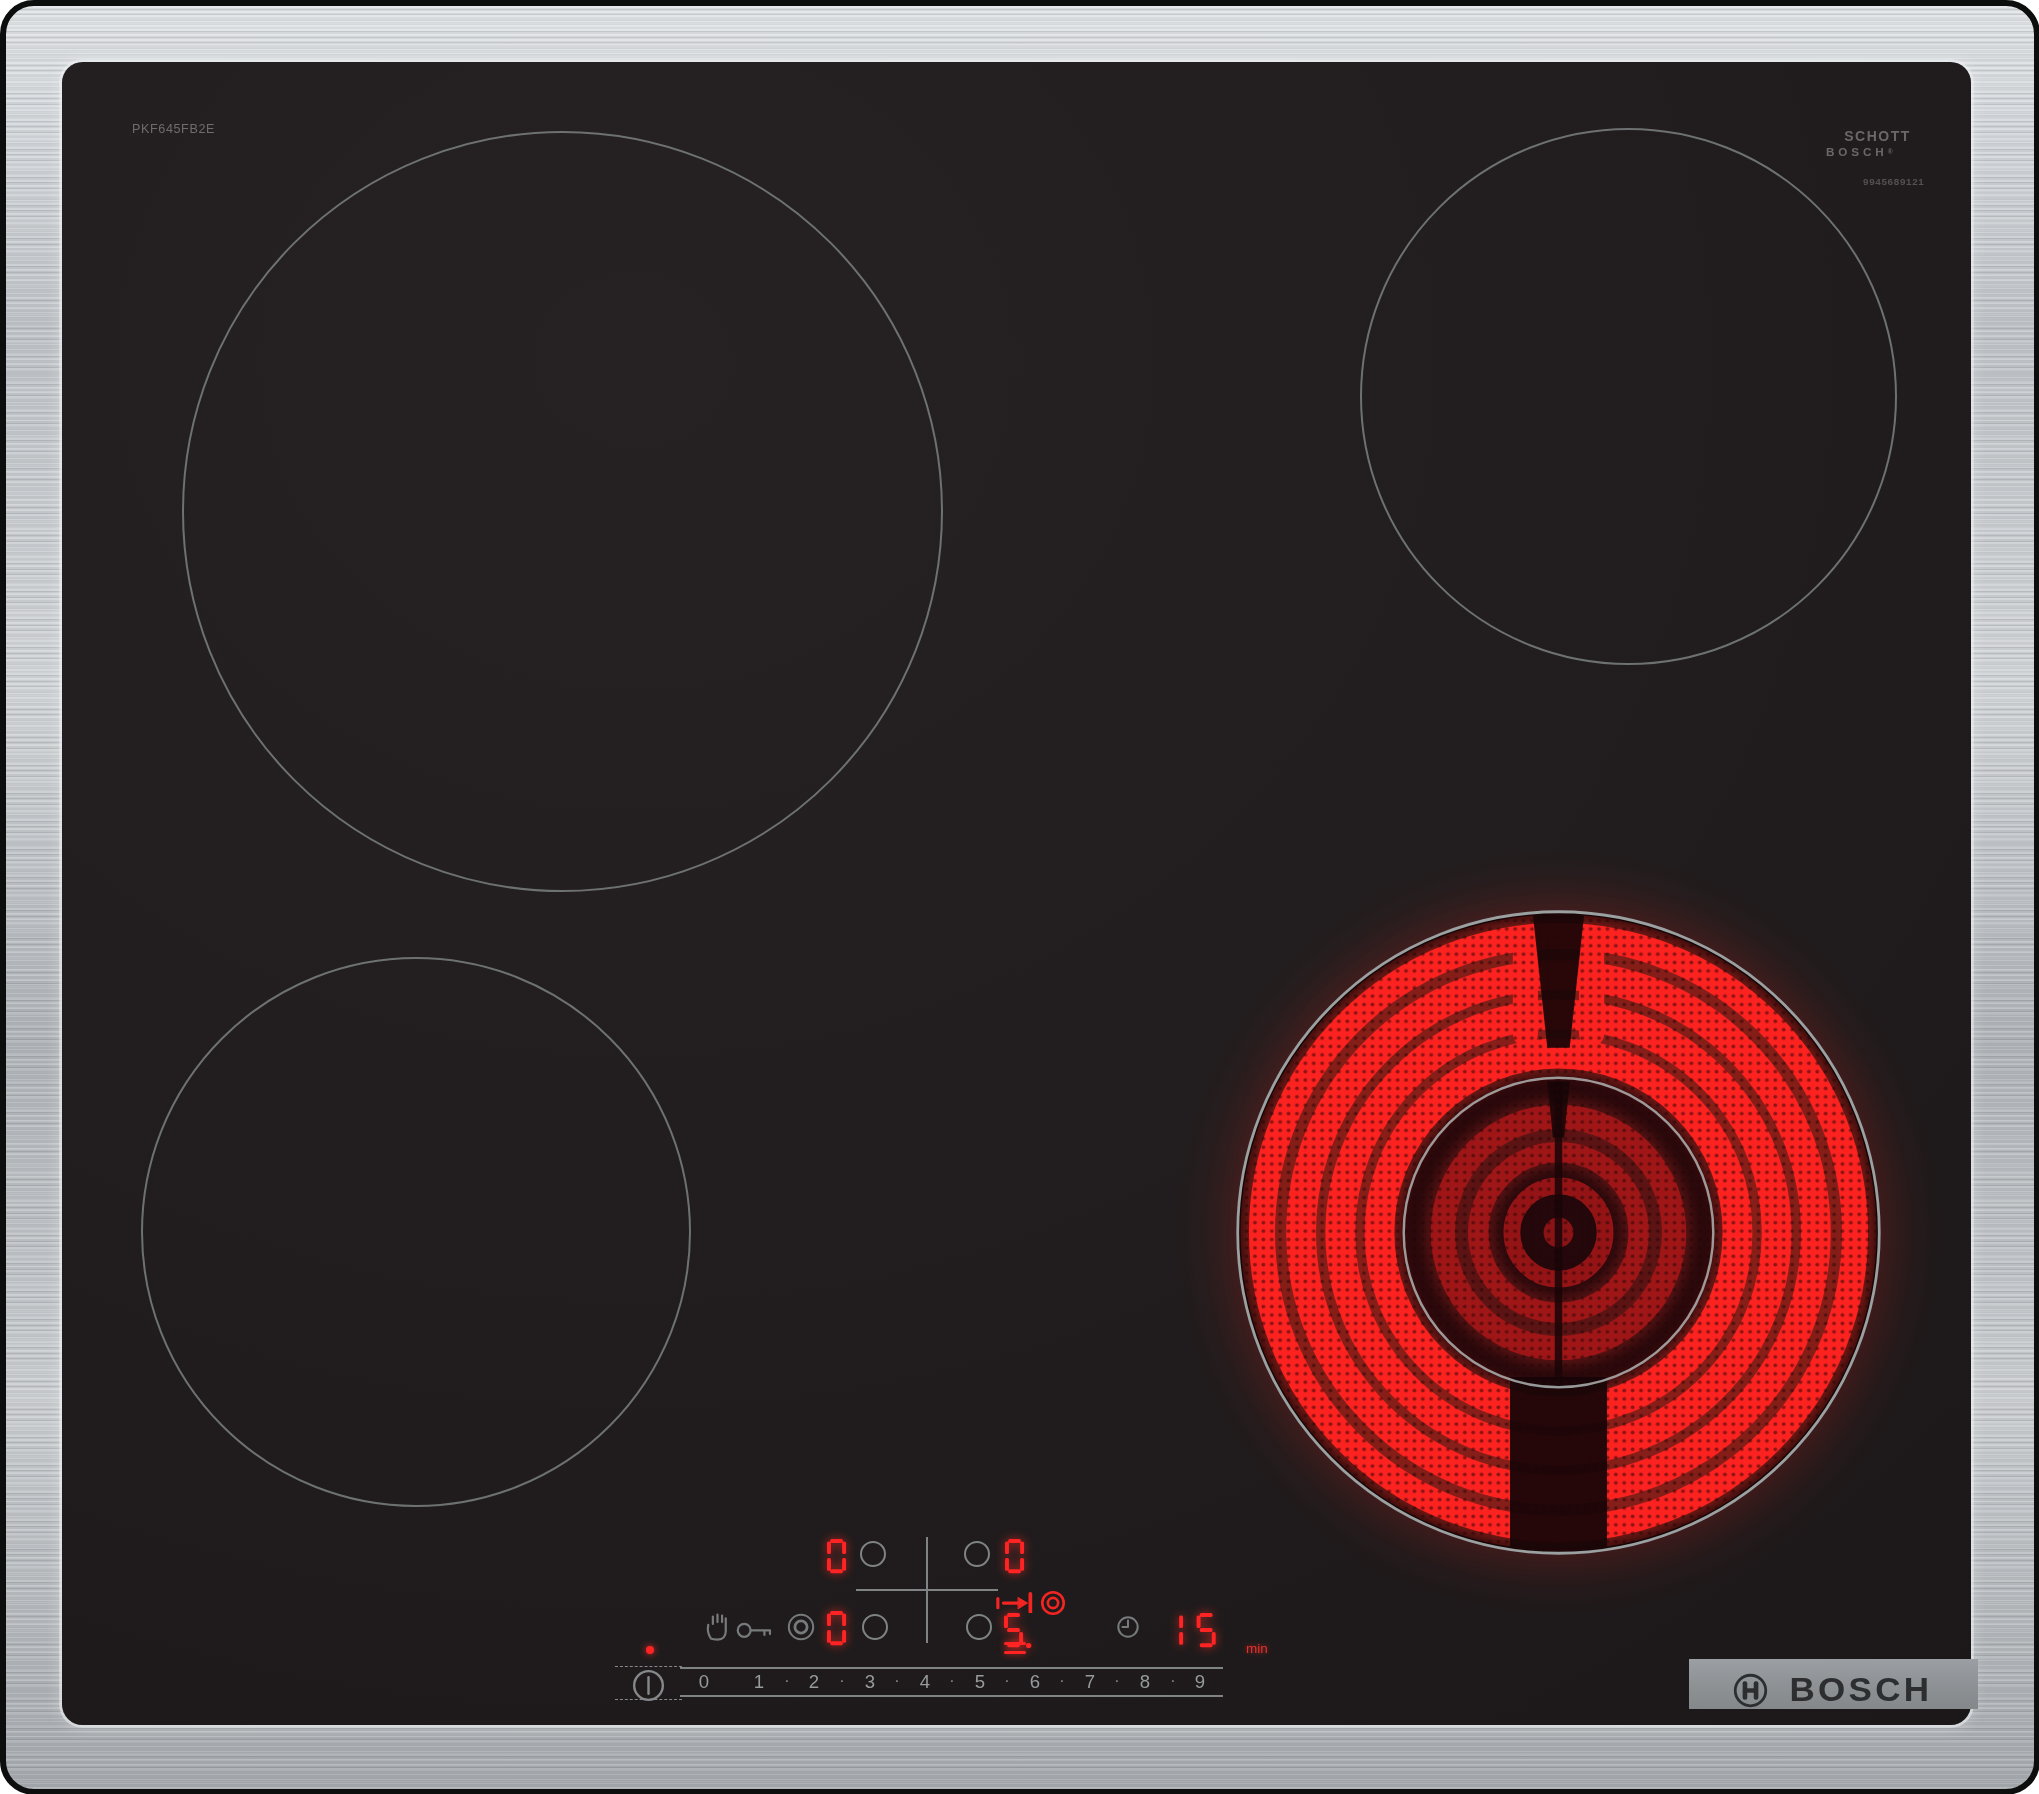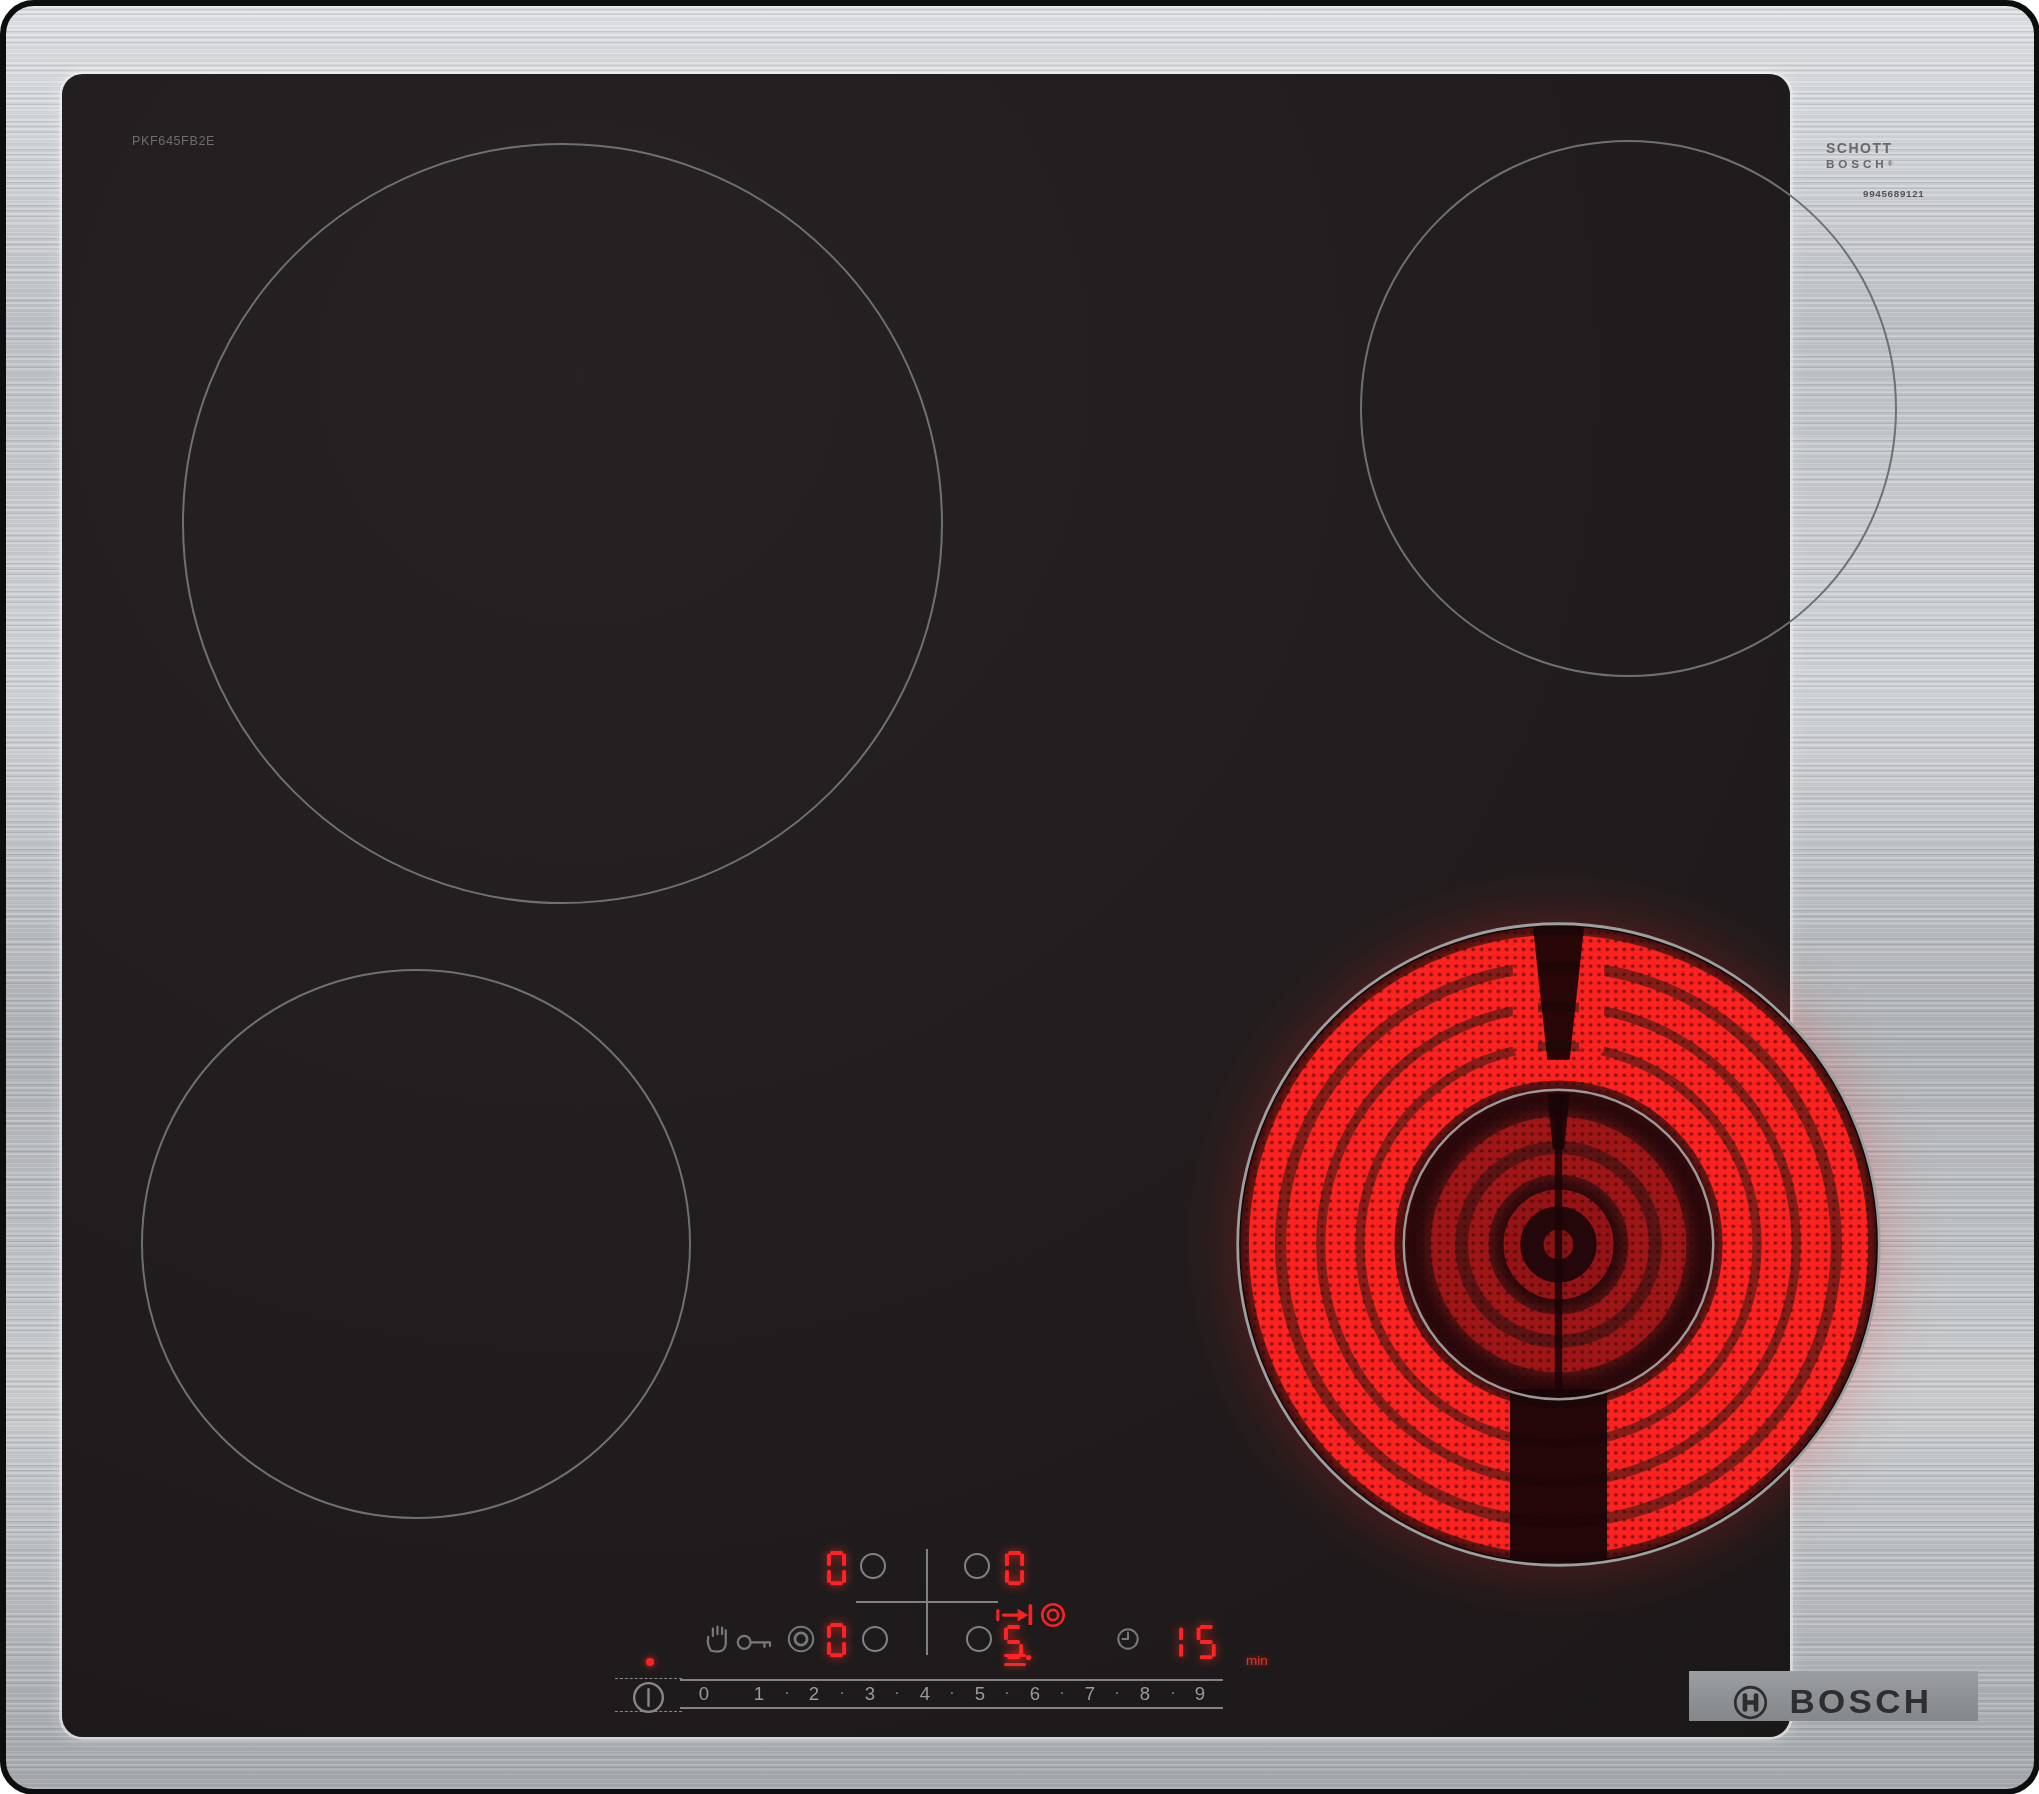--- a/index.html
+++ b/index.html
@@ -9,33 +9,33 @@
   .hob{
     position:absolute;left:0;top:0;width:2040px;height:1795px;box-sizing:border-box;
     border:6.5px solid #0c0d0d;border-radius:34px;
     background:
       repeating-linear-gradient(180deg, rgba(255,255,255,.10) 0 0.9px, rgba(255,255,255,0) 0.9px 2.8px, rgba(0,0,0,.08) 2.8px 3.7px, rgba(0,0,0,0) 3.7px 5.6px),
       repeating-linear-gradient(180deg, rgba(255,255,255,.06) 0 1.9px, rgba(0,0,0,.05) 1.9px 4.7px),
       linear-gradient(180deg,#e3e6e9 0%,#c3c7cb 18%,#d5d8db 38%,#b3b7bb 58%,#ced1d4 78%,#a9adb1 100%);
     overflow:hidden;
   }
   .glass{
-    position:absolute;left:56px;top:68px;width:1728px;height:1663px;border-radius:20.5px;
+    position:absolute;left:56px;top:56px;width:1909px;height:1663px;border-radius:20.5px;
     background:radial-gradient(130% 130% at 30% 18%, #262223 0%, #211d1e 45%, #1d191a 75%, #181515 100%);
     box-shadow:0 0 0 2.8px rgba(238,242,244,.55), 0 0 13px 4.7px rgba(255,255,255,.20);
   }
 
   
   .zone{position:absolute;border:2.2px solid #6d7172;border-radius:50%;}
   .zone-active{position:absolute;filter:drop-shadow(0 0 32px rgba(255,34,30,.28));}
 
   
   .model{position:absolute;left:126px;top:116px;font-size:12.6px;letter-spacing:0.6px;color:#6f6c6d;}
   .schott{position:absolute;left:1820px;top:123px;width:103px;color:#6a6768;line-height:1;}
-  .schott .l1{font-size:14px;font-weight:bold;letter-spacing:1.5px;}
+  .schott .l1{font-size:14px;font-weight:bold;letter-spacing:1.5px;text-align:center;}
   .schott .l2{font-size:11.7px;font-weight:bold;letter-spacing:3.9px;margin-top:2.8px;}
   .schott sup{font-size:6.5px;letter-spacing:0;vertical-align:1.9px;}
   .serial{position:absolute;left:1857px;top:170px;font-size:9.8px;font-weight:bold;letter-spacing:0.7px;color:#545152;}
 
   
   .bosch-band{
     position:absolute;left:1683px;top:1653px;width:289px;height:50px;
     background:linear-gradient(180deg,#9b9fa3 0%,#8d9194 55%,#84888b 100%);
     display:flex;align-items:flex-end;gap:20.5px;padding-left:43px;box-sizing:border-box;
   }

